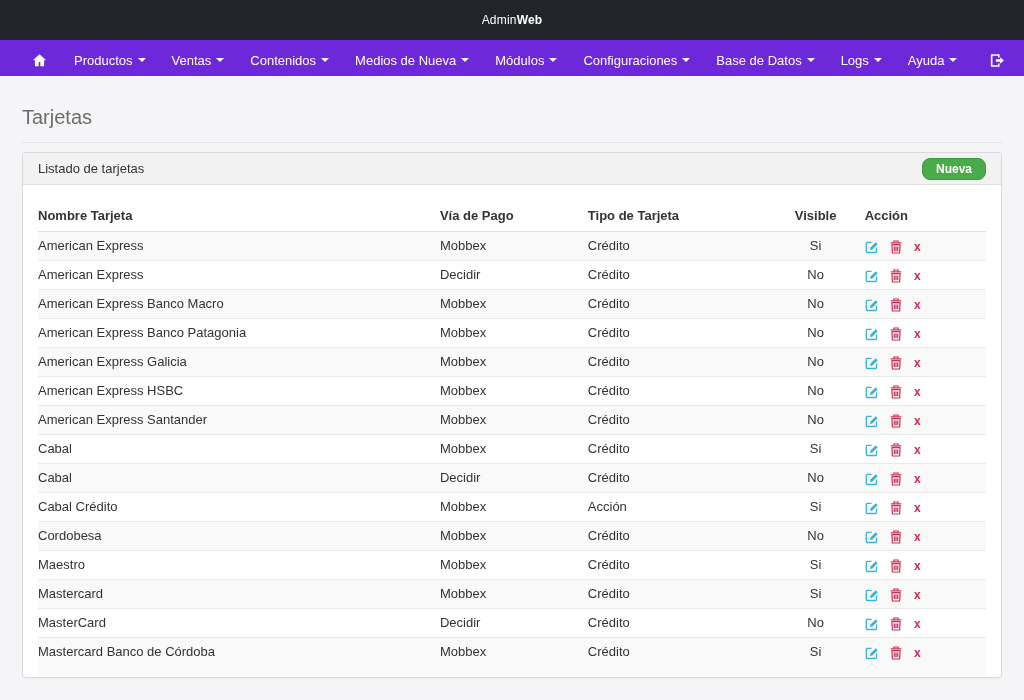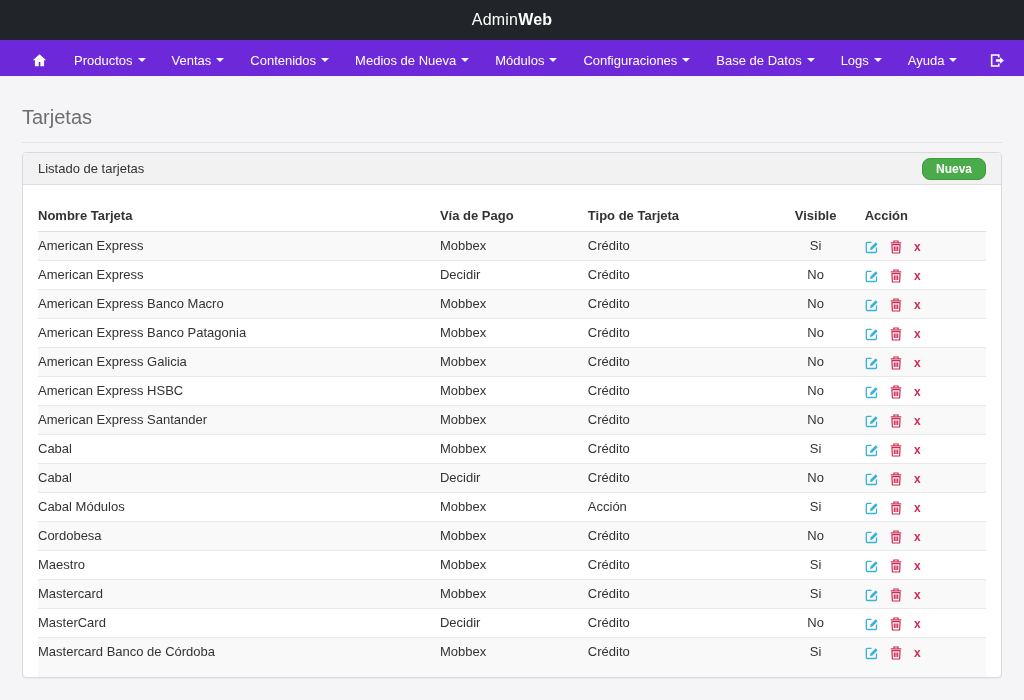--- a/index.html
+++ b/index.html
@@ -1,21 +1,21 @@
 <!DOCTYPE html>
 <html><head>
 <meta charset="utf-8">
 <style>
   * { margin:0; padding:0; box-sizing:border-box; }
   html,body { width:1024px; height:700px; overflow:hidden; }
   body { font-family:"Liberation Sans","DejaVu Sans",sans-serif; background:#f5f5f7; color:#333; }
 
   
   .topbar { height:40px; background:#212429; display:flex; align-items:center; justify-content:center; }
-  .brand { color:#fff; font-size:16px; letter-spacing:.2px; }
+  .brand { color:#fff; font-size:12px; letter-spacing:.2px; }
   .brand b { font-weight:700; }
 
   
   .navbar { height:36px; background:#6d28d9; display:flex; align-items:stretch; padding:4px 8px 0 18px;justify-content:flex-end; }
   .nav-left { display:flex; align-items:stretch; flex:1; }
   .nav-item { display:flex; align-items:center; padding:0 13px; color:#fff; font-size:13px; cursor:pointer; white-space:nowrap; }
   .caret { display:inline-block; width:0; height:0; margin-left:5px; border-top:4px solid #fff; border-left:4px solid transparent; border-right:4px solid transparent; }
   .nav-home { padding:0 14px; }
   .nav-right { display:flex; align-items:center; padding:0 10px; }
 
@@ -365,21 +365,21 @@
                     <path d="M3.9 2.7V1h4.2v1.7"></path>
                     <path d="M1.9 4.7l.5 8.3h7.2l.5-8.3z" stroke-linejoin="round"></path>
                     <path d="M4.3 6.4v4.6M6 6.4v4.6M7.7 6.4v4.6"></path>
                   </svg>
                 </span>
                 <span class="icon-btn icon-x">x</span>
               </td>
             </tr>
 
             <tr>
-              <td>Cabal Módulos</td>
+              <td>Cabal Crédito</td>
               <td>Mobbex</td>
               <td>Acción</td>
               <td class="center">Si</td>
               <td class="actions">
                 <span class="icon-btn icon-edit">
                   <svg width="14" height="14" viewBox="0 0 16 16">
                     <path fill="none" stroke="currentColor" stroke-width="1.5" d="M13.1 8.6v4.6a1.1 1.1 0 0 1-1.1 1.1H2.6a1.1 1.1 0 0 1-1.1-1.1V3.8a1.1 1.1 0 0 1 1.1-1.1h4.9"></path>
                     <path fill="currentColor" d="M6.3 8.7l-.6 2.7 2.7-.6 6-6L12.3 2.7z"></path>
                   </svg>
                 </span>

